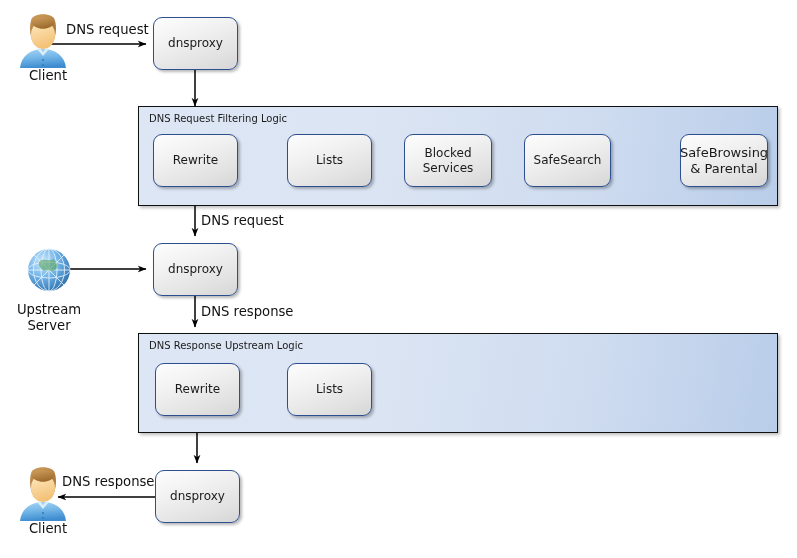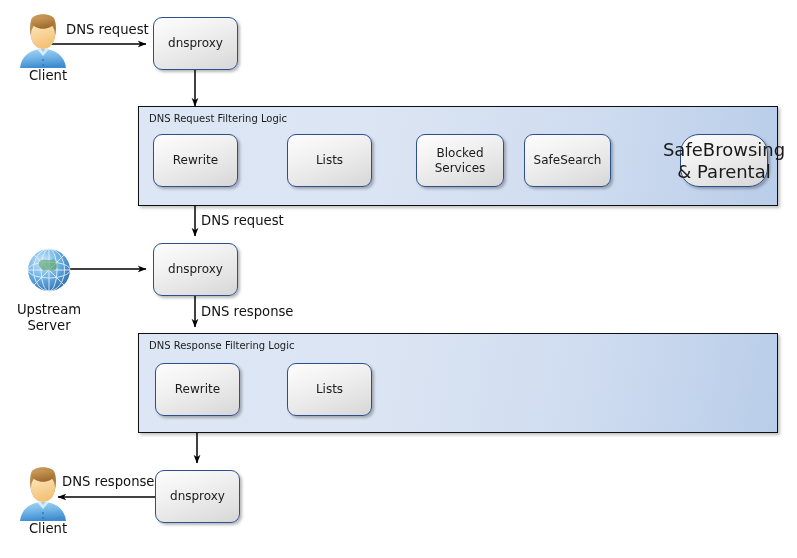--- a/index.html
+++ b/index.html
@@ -36,22 +36,21 @@
     display: flex;
     align-items: center;
     justify-content: center;
     text-align: center;
     color: #1a1a1a;
     font-size: 12px;
     line-height: 1.18;
     white-space: pre-line;
   }
   .node.small {
-    font-size: 18px;
-    border-radius: 19px;
+    font-size: 13px;
   }
   
   .group {
     position: absolute;
     box-sizing: border-box;
     border: 1.4px solid #101010;
     background: linear-gradient(100deg, #dde6f4 0%, #dce5f3 35%, #cfdcf0 70%, #b9cde9 100%);
     box-shadow: 2px 2px 3px rgba(0,0,0,0.25);
   }
   .group-title {
@@ -155,21 +154,21 @@
 
   <div class="lbl" style="left:66px; top:22px;">DNS request</div>
 
   <div class="node" style="left:153px; top:17px; width:85px; height:53px;">dnsproxy</div>
 
   <div class="group" style="left:138px; top:106px; width:640px; height:100px;">
     <div class="group-title">DNS Request Filtering Logic</div>
   </div>
   <div class="node" style="left:153px; top:134px; width:85px; height:53px;">Rewrite</div>
   <div class="node" style="left:287px; top:134px; width:85px; height:53px;">Lists</div>
-  <div class="node" style="left:416px; top:134px; width:88px; height:53px;">Blocked
+  <div class="node" style="left:404px; top:134px; width:88px; height:53px;">Blocked
 Services</div>
   <div class="node" style="left:524px; top:134px; width:87px; height:53px;">SafeSearch</div>
   <div class="node small" style="left:680px; top:134px; width:88px; height:53px;">SafeBrowsing
 &amp; Parental</div>
 
   <div class="lbl" style="left:201px; top:213px;">DNS request</div>
 
   <svg class="actor-icon" style="left:22px; top:243px;" width="54" height="54" viewBox="0 0 54 54">
     <defs>
       <radialGradient id="globeG" cx="0.35" cy="0.3" r="0.85">
@@ -192,21 +191,21 @@
   </svg>
   <div class="caption" style="left:8px; top:302px; width:82px;">Upstream
 Server</div>
 
 
   <div class="node" style="left:153px; top:243px; width:85px; height:53px;">dnsproxy</div>
 
   <div class="lbl" style="left:201px; top:304px;">DNS response</div>
 
   <div class="group" style="left:138px; top:333px; width:640px; height:100px;">
-    <div class="group-title">DNS Response Filtering Logic</div>
+    <div class="group-title">DNS Response Upstream Logic</div>
   </div>
   <div class="node" style="left:155px; top:363px; width:85px; height:53px;">Rewrite</div>
   <div class="node" style="left:287px; top:363px; width:85px; height:53px;">Lists</div>
 
   <svg class="actor-icon" style="left:18px; top:467px;" width="62" height="58" viewBox="0 0 62 58">
     <path d="M13,7 C13,-2 37,-2 37,7 C39,12 38,26 33,31 L17,31 C12,26 11,12 13,7 Z" fill="url(#hairG)"></path>
     <ellipse cx="25" cy="21" rx="12" ry="14" fill="url(#faceG)"></ellipse>
     <path d="M13,8 C16,17 34,17 37,8 C37,2 13,2 13,8 Z" fill="url(#hairG)"></path>
     <path d="M25,35 C37,35 47,42 48,54 L2,54 C3,42 13,35 25,35 Z" fill="url(#shirtG)"></path>
     <path d="M19,35 L25,42 L31,35 L28,34 L25,38 L22,34 Z" fill="#d9ecfa"></path>

